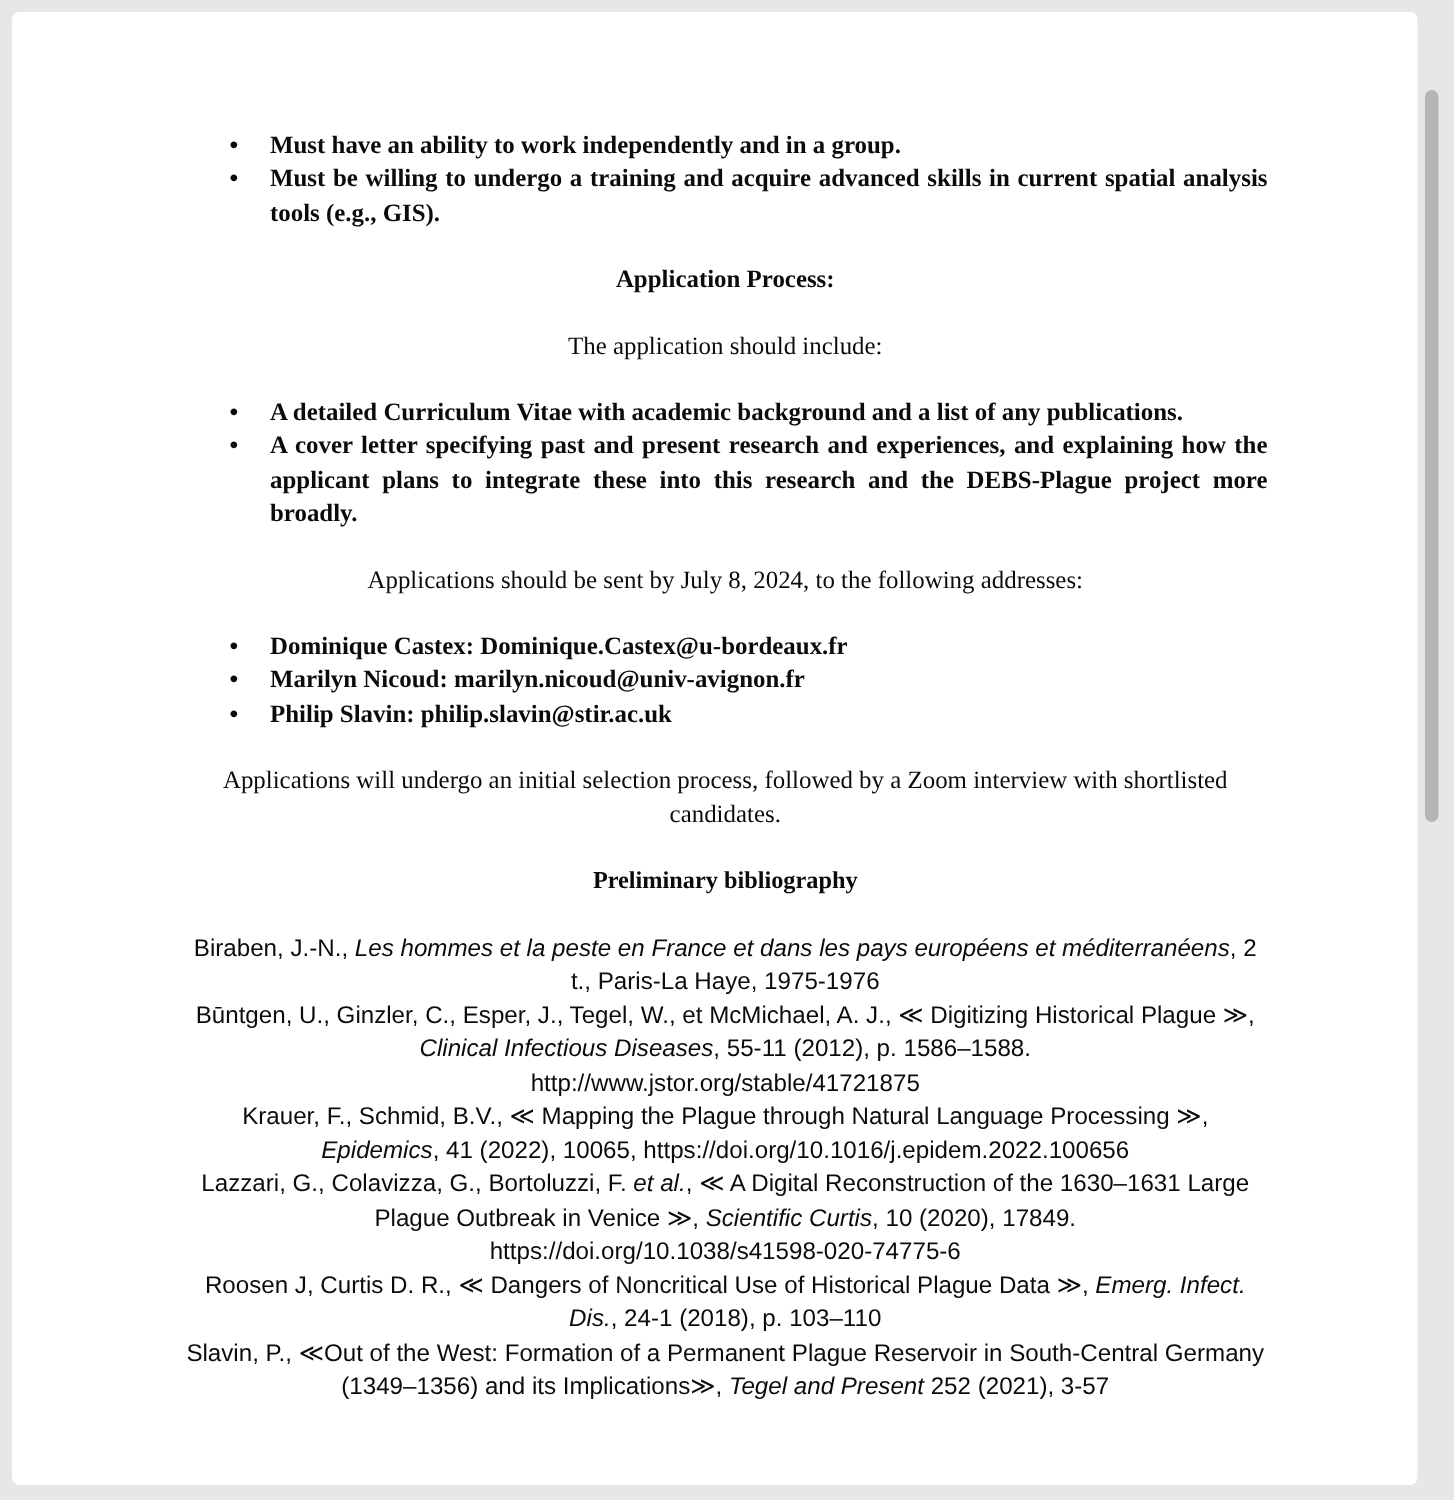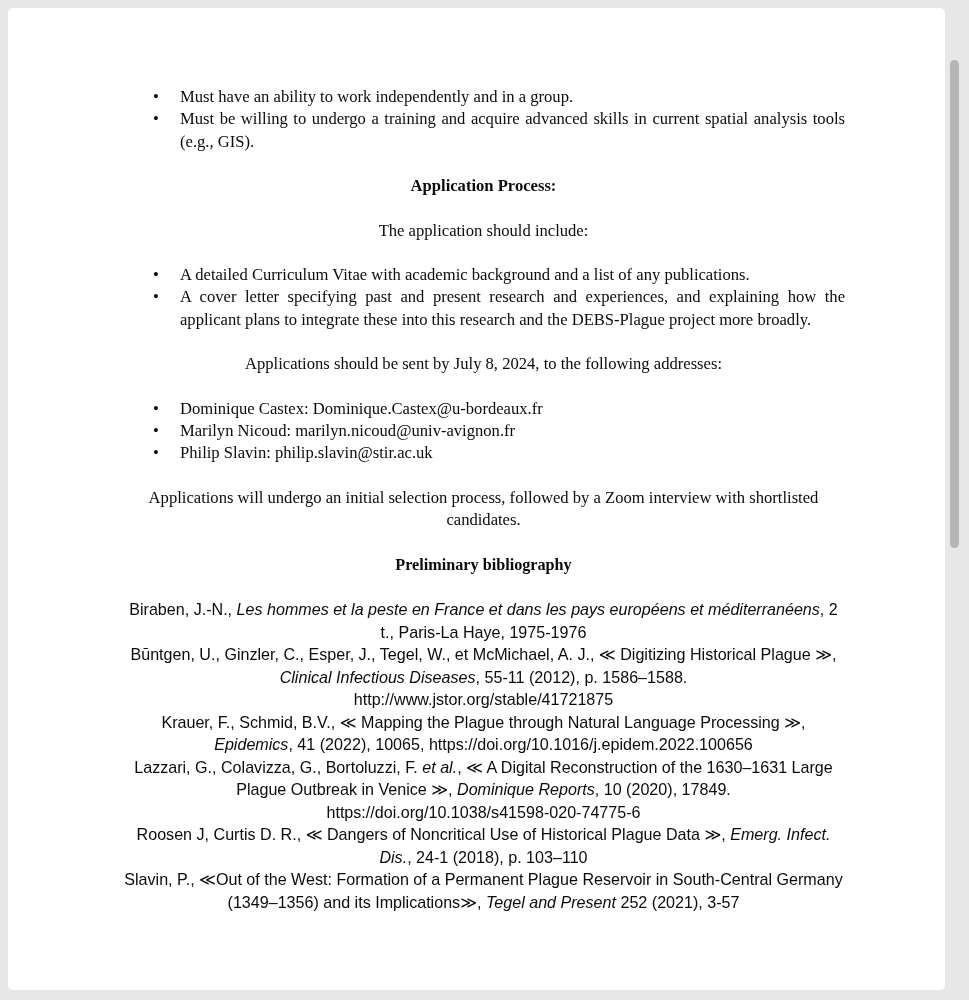--- a/index.html
+++ b/index.html
@@ -36,20 +36,21 @@
   }
   .justify { text-align: justify; }
   ul.doc-list {
     margin: 22px 0;
     padding: 0 0 0 58px;
     list-style: none;
   }
   ul.doc-list li {
     position: relative;
     text-align: justify;
+    font-weight: bold;
   }
   ul.doc-list li::before {
     content: "\2022";
     position: absolute;
     left: -27px;
     top: 0;
   }
   .bold-heading {
     font-weight: bold;
   }
@@ -107,21 +108,21 @@
 
     <p class="justify">Applications will undergo an initial selection process, followed by a Zoom interview with shortlisted candidates.</p>
 
     <p class="bib-heading">Preliminary bibliography</p>
 
     <div class="bibliography" id="bibliography">
         <div class="bib-entry"><span>Biraben, J.-N., </span><span class="it">Les hommes et la peste en France et dans les pays européens et méditerranéens</span><span>, 2 t., Paris-La Haye, 1975-1976</span></div>
         <div class="bib-entry"><span>Būntgen, U., Ginzler, C., Esper, J., Tegel, W., et McMichael, A. J., ≪ Digitizing Historical Plague ≫, </span><span class="it">Clinical Infectious Diseases</span><span>, 55-11 (2012), p. 1586–1588.</span></div>
         <div class="bib-entry"><span>http://www.jstor.org/stable/41721875</span></div>
         <div class="bib-entry"><span>Krauer, F., Schmid, B.V., ≪ Mapping the Plague through Natural Language Processing ≫, </span><span class="it">Epidemics</span><span>, 41 (2022), 10065, https://doi.org/10.1016/j.epidem.2022.100656</span></div>
-        <div class="bib-entry"><span>Lazzari, G., Colavizza, G., Bortoluzzi, F. </span><span class="it">et al.</span><span>, ≪ A Digital Reconstruction of the 1630–1631 Large Plague Outbreak in Venice ≫, </span><span class="it">Dominique Reports</span><span>, 10 (2020), 17849.</span></div>
+        <div class="bib-entry"><span>Lazzari, G., Colavizza, G., Bortoluzzi, F. </span><span class="it">et al.</span><span>, ≪ A Digital Reconstruction of the 1630–1631 Large Plague Outbreak in Venice ≫, </span><span class="it">Scientific Curtis</span><span>, 10 (2020), 17849.</span></div>
         <div class="bib-entry"><span>https://doi.org/10.1038/s41598-020-74775-6</span></div>
         <div class="bib-entry"><span>Roosen J, Curtis D. R., ≪ Dangers of Noncritical Use of Historical Plague Data ≫, </span><span class="it">Emerg. Infect. Dis.</span><span>, 24-1 (2018), p. 103–110</span></div>
         <div class="bib-entry"><span>Slavin, P., ≪Out of the West: Formation of a Permanent Plague Reservoir in South-Central Germany (1349–1356) and its Implications≫, </span><span class="it">Tegel and Present</span><span> 252 (2021), 3-57</span></div>
       </div>
 
   </div>
 
   <div class="scrollbar-thumb"></div>
 </div>
 

